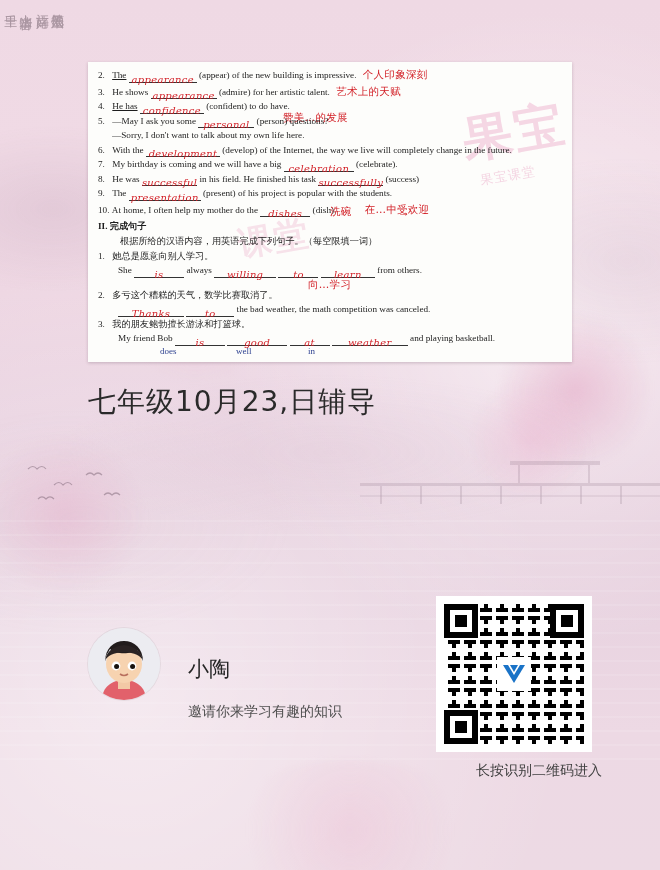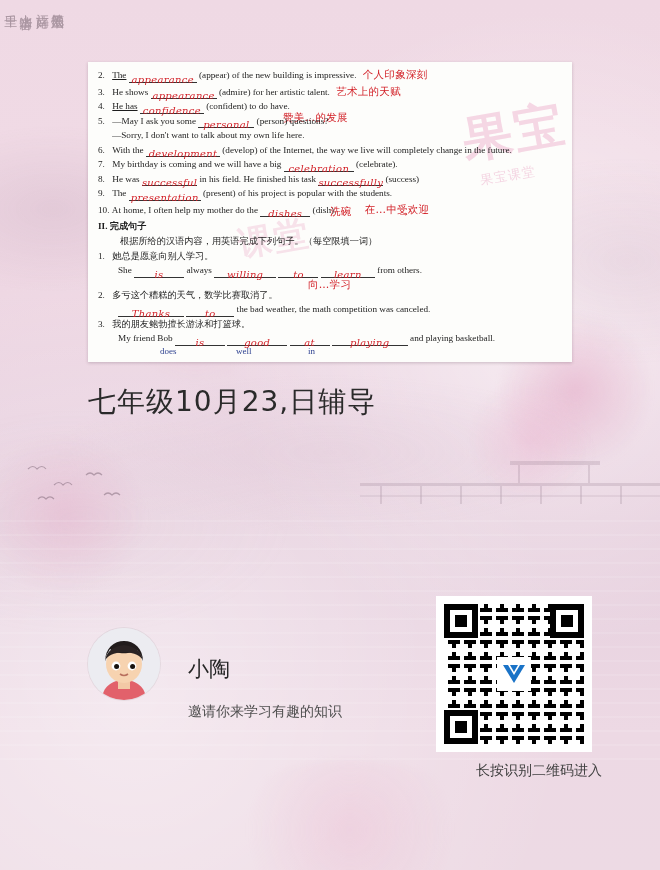--- a/index.html
+++ b/index.html
@@ -455,21 +455,21 @@
 
     <div class="q">
       <span class="num">3.</span>
       <span>我的朋友鲍勃擅长游泳和打篮球。</span>
     </div>
     <div class="q" style="padding-left:20px; position:relative;">
       <span>My friend Bob</span>
       <span class="ul-blank" style="min-width:50px;"><span class="hw">is</span></span>
       <span class="ul-blank" style="min-width:60px;"><span class="hw">good</span></span>
       <span class="ul-blank" style="min-width:40px;"><span class="hw">at</span></span>
-      <span class="ul-blank" style="min-width:76px;"><span class="hw">playing</span></span>
+      <span class="ul-blank" style="min-width:76px;"><span class="hw">weather</span></span>
       <span>and playing basketball.</span>
       <span class="hw-blue" style="left:62px; top:13px;">does</span>
       <span class="hw-blue" style="left:138px; top:13px;">well</span>
       <span class="hw-blue" style="left:210px; top:13px;">in</span>
     </div>
 
   </div>
 </div>
 
 <div class="title">七年级10月23,日辅导</div>

